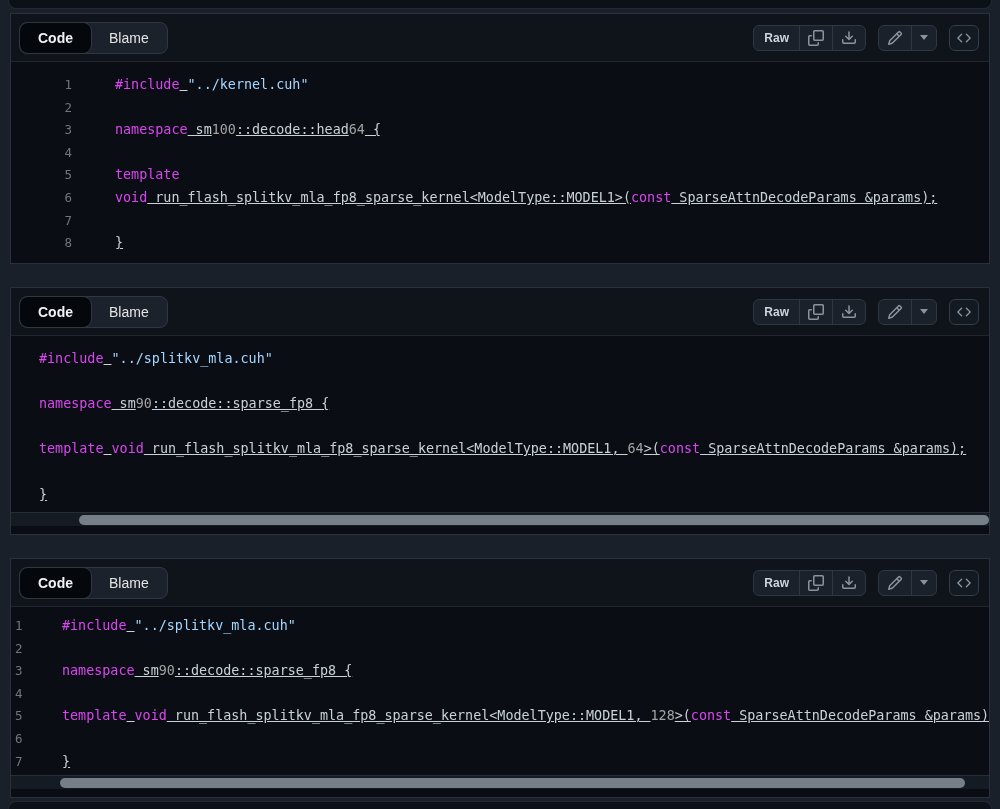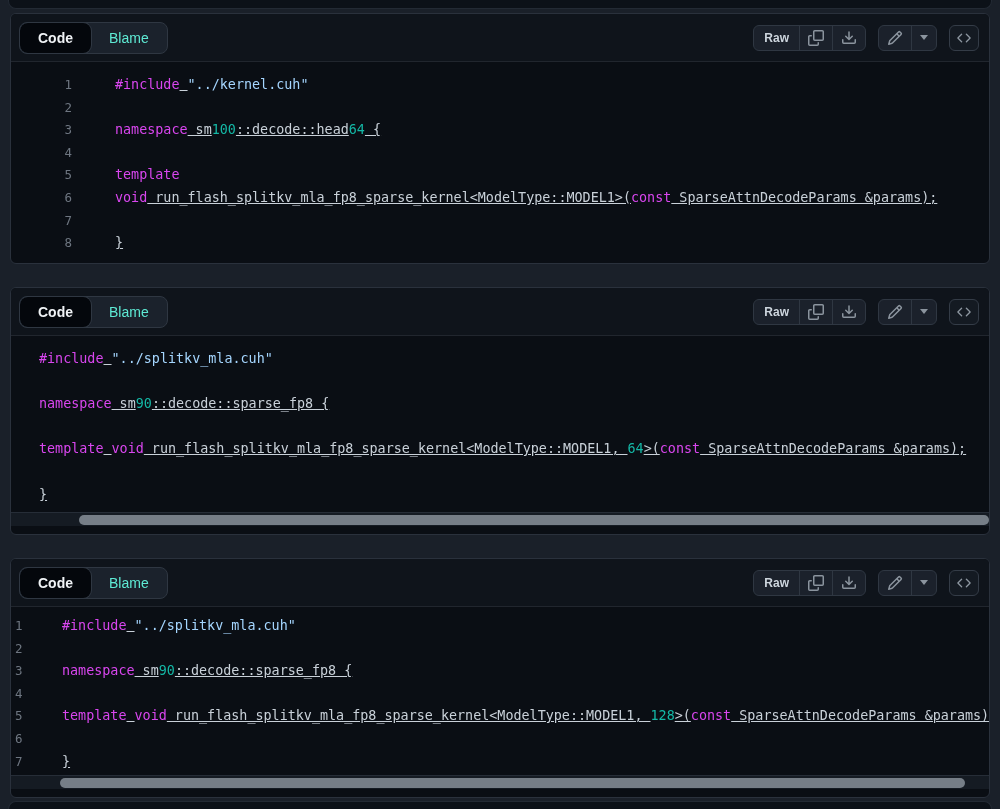--- a/index.html
+++ b/index.html
@@ -12,40 +12,40 @@
   .edge-strip {
     margin:0 8px; background:#0c1118; border:1px solid #232a34;
   }
   .edge-strip.top { height:9px; border-top:none; border-radius:0 0 8px 8px; }
   .edge-strip.bottom { height:13px; border-bottom:none; border-radius:8px 8px 0 0; margin-top:3px; }
 
   .panel {
     margin:4px 10px 0 10px;
     background:#0a0e14;
     border:1px solid #2a313c;
-    border-radius:6px;
+    border-radius:0;
     overflow:hidden;
   }
   .panel + .panel { margin-top:23px; }
   .panel-header {
     height:48px;
     background:#0f141b;
     border-bottom:1px solid #21262e;
     display:flex; align-items:center; justify-content:space-between;
     padding:0 10px 0 8px;
   }
   
   .seg-control {
     display:flex; align-items:stretch; height:32px;
     background:#1b222c; border:1px solid #2f3742; border-radius:8px;
     overflow:hidden;
   }
   .seg {
     display:flex; align-items:center; padding:0 18px;
-    font-size:14px; color:#5eead4; cursor:pointer; white-space:nowrap;
+    font-size:14px; color:#e5e5e5; cursor:pointer; white-space:nowrap;
   }
   .seg.selected {
     background:#04070c; color:#f0f3f6; font-weight:700;
     border-radius:8px; box-shadow:0 0 0 1px #2f3742;
   }
   
   .toolbar { display:flex; align-items:center; gap:12px; }
   .btn-group {
     display:flex; align-items:stretch; height:26px;
     background:#1b212b; border:1px solid #2f3742; border-radius:6px;
@@ -78,21 +78,21 @@
   .code-row { display:flex; height:22.6px; line-height:22.6px; white-space:pre; }
   .ln { flex:none; color:#6e7681; font-size:12.5px; line-height:22.6px; }
   .p0 .ln { width:61px; text-align:right; }
   .p2 .ln { width:24px; text-align:left; padding-left:4px; }
   .code-text { flex:none; }
   .p0 .code-text { padding-left:43px; }
   .p1 .code-text { padding-left:28px; }
   .p2 .code-text { padding-left:27px; }
   .tok-k { color:#d946ef; }
   .tok-s { color:#a5d6ff; }
-  .tok-n { color:#14b8a6; }
+  .tok-n { color:#a3a3a3; }
   .tok-p { color:#c9d1d9;text-decoration:underline; }
 
   
   .h-scrollbar {
     position:relative; height:14px; margin-bottom:8px;
     background:#151b23; border-top:1px solid #262d37;
     display:none;
   }
   .h-thumb {
     position:absolute; top:2px; height:10px;

